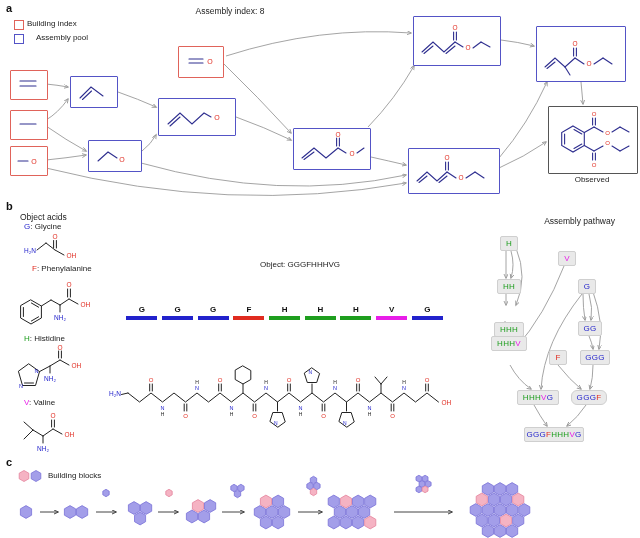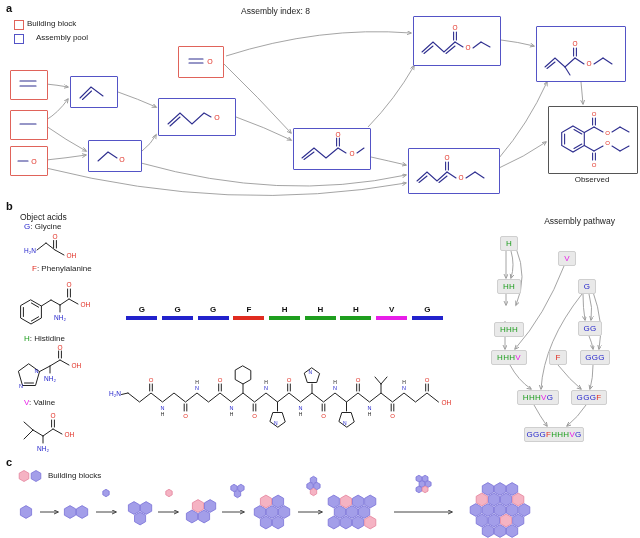--- a/index.html
+++ b/index.html
@@ -34,25 +34,25 @@
   .aa-name{font-size:8px;color:#222;}
 </style>
 </head>
 <body>
 
 <div id="fig">
 
   <div class="abs panel-label" style="left:6px;top:2px;">a</div>
 
   <div class="sw" style="left:14px;top:20px;border-color:#e0635a;"></div>
-  <div class="abs small" style="left:27px;top:19px;">Building block</div>
+  <div class="abs small" style="left:27px;top:19px;">Building index</div>
   <div class="sw" style="left:14px;top:34px;border-color:#5353c6;"></div>
   <div class="abs small" style="left:36px;top:33px;">Assembly pool</div>
 
-  <div class="abs title8" style="left:150px;top:6px;width:160px;text-align:right;">Assembly index: 8</div>
+  <div class="abs title8" style="left:150px;top:6px;width:160px;text-align:center;">Assembly index: 8</div>
 
   <svg class="abs" style="left:0;top:0;pointer-events:none;" width="640" height="455">
     <defs>
       <marker id="ah" markerWidth="7" markerHeight="7" refX="4" refY="2" orient="auto" markerUnits="userSpaceOnUse">
         <path d="M0,0 L4.5,2 L0,4" fill="none" stroke="#9a9a9a" stroke-width="0.9"></path>
       </marker>
     </defs>
     <path class="arr" marker-end="url(#ah)" d="M46,84 Q57,85 68,87"></path>
     <path class="arr" marker-end="url(#ah)" d="M46,120 Q58,113 68,99"></path>
     <path class="arr" marker-end="url(#ah)" d="M46,126 Q66,140 86,151"></path>
@@ -282,20 +282,21 @@
     <text class="aN" x="27" y="43" font-size="6.5" text-anchor="middle">NH₂</text>
     <line class="bondk" x1="27" y1="28" x2="37" y2="21"></line>
     <line class="bondk" x1="35.6" y1="19" x2="35.6" y2="12"></line>
       <line class="bondk" x1="38.4" y1="19" x2="38.4" y2="12"></line>
     <text class="aO" x="37" y="10" font-size="6.5" text-anchor="middle">O</text>
     <line class="bondk" x1="37" y1="21" x2="46" y2="26"></line>
     <text class="aO" x="48.5" y="29" font-size="6.5">OH</text>
   </svg>
 
   <div class="abs" style="left:170px;top:257px;width:260px;text-align:center;font-size:8px;line-height:15px;">
+    <div>Object: GGGFHHHVG</div>
   </div>
 
   <div id="seq-strip">
       <div class="seq-cell">
         <div class="seq-letter">G</div>
         <div class="seq-bar" style="background: rgb(34, 34, 204);"></div>
       </div>
       <div class="seq-cell">
         <div class="seq-letter">G</div>
         <div class="seq-bar" style="background: rgb(34, 34, 204);"></div>
@@ -394,25 +395,25 @@
       <line x1="273" y1="48" x2="279" y2="41" class="bondk"></line>
     </svg>
 
   <div class="abs title8" style="left:505px;top:216px;width:110px;text-align:right;">Assembly pathway</div>
   <div class="anode" style="left:500px;top:236px;width:16px;"><span style="color: rgb(30, 158, 30);">H</span></div>
   <div class="anode" style="left:558px;top:251px;width:16px;"><span style="color: rgb(232, 30, 232);">V</span></div>
   <div class="anode" style="left:497px;top:279px;width:22px;"><span style="color: rgb(30, 158, 30);">H</span><span style="color: rgb(30, 158, 30);">H</span></div>
   <div class="anode" style="left:578px;top:279px;width:16px;"><span style="color: rgb(34, 34, 204);">G</span></div>
   <div class="anode" style="left:494px;top:322px;width:28px;"><span style="color: rgb(30, 158, 30);">H</span><span style="color: rgb(30, 158, 30);">H</span><span style="color: rgb(30, 158, 30);">H</span></div>
   <div class="anode" style="left: 578px;top:321px;width:22px;"><span style="color: rgb(34, 34, 204);">G</span><span style="color: rgb(34, 34, 204);">G</span></div>
-  <div class="anode" style="left:491px;top:350px;width:34px;"><span style="color: rgb(30, 158, 30);">H</span><span style="color: rgb(30, 158, 30);">H</span><span style="color: rgb(30, 158, 30);">H</span><span style="color: rgb(232, 30, 232);">V</span></div>
+  <div class="anode" style="left:491px;top:336px;width:34px;"><span style="color: rgb(30, 158, 30);">H</span><span style="color: rgb(30, 158, 30);">H</span><span style="color: rgb(30, 158, 30);">H</span><span style="color: rgb(232, 30, 232);">V</span></div>
   <div class="anode" style="left:549px;top:350px;width:16px;"><span style="color: rgb(224, 43, 32);">F</span></div>
   <div class="anode" style="left:580px;top:350px;width:28px;"><span style="color: rgb(34, 34, 204);">G</span><span style="color: rgb(34, 34, 204);">G</span><span style="color: rgb(34, 34, 204);">G</span></div>
   <div class="anode" style="left:517px;top:390px;width:40px;"><span style="color: rgb(30, 158, 30);">H</span><span style="color: rgb(30, 158, 30);">H</span><span style="color: rgb(30, 158, 30);">H</span><span style="color: rgb(232, 30, 232);">V</span><span style="color: rgb(34, 34, 204);">G</span></div>
-  <div class="anode" style="left:571px;top:390px;width:34px;"><span style="color: rgb(34, 34, 204);">G</span><span style="color: rgb(34, 34, 204);">G</span><span style="color: rgb(34, 34, 204);">G</span><span style="color: rgb(224, 43, 32);">F</span></div>
+  <div class="anode" style="left:571px;top:390px;width:34px;border-radius:6px;"><span style="color: rgb(34, 34, 204);">G</span><span style="color: rgb(34, 34, 204);">G</span><span style="color: rgb(34, 34, 204);">G</span><span style="color: rgb(224, 43, 32);">F</span></div>
   <div class="anode" style="left:524px;top:427px;width:58px;"><span style="color: rgb(34, 34, 204);">G</span><span style="color: rgb(34, 34, 204);">G</span><span style="color: rgb(34, 34, 204);">G</span><span style="color: rgb(224, 43, 32);">F</span><span style="color: rgb(30, 158, 30);">H</span><span style="color: rgb(30, 158, 30);">H</span><span style="color: rgb(30, 158, 30);">H</span><span style="color: rgb(232, 30, 232);">V</span><span style="color: rgb(34, 34, 204);">G</span></div>
 
   <div class="abs panel-label" style="left:6px;top:456px;">c</div>
   <div class="abs small" style="left:48px;top:471px;">Building blocks</div>
   <svg id="panelc-svg" class="abs" style="left:0;top:457px;" width="640" height="81">
     <defs>
       <marker id="ahc" markerWidth="7" markerHeight="7" refX="4" refY="2" orient="auto" markerUnits="userSpaceOnUse">
         <path d="M0,0 L4.5,2 L0,4" fill="none" stroke="#444" stroke-width="1"></path>
       </marker>
     </defs>

